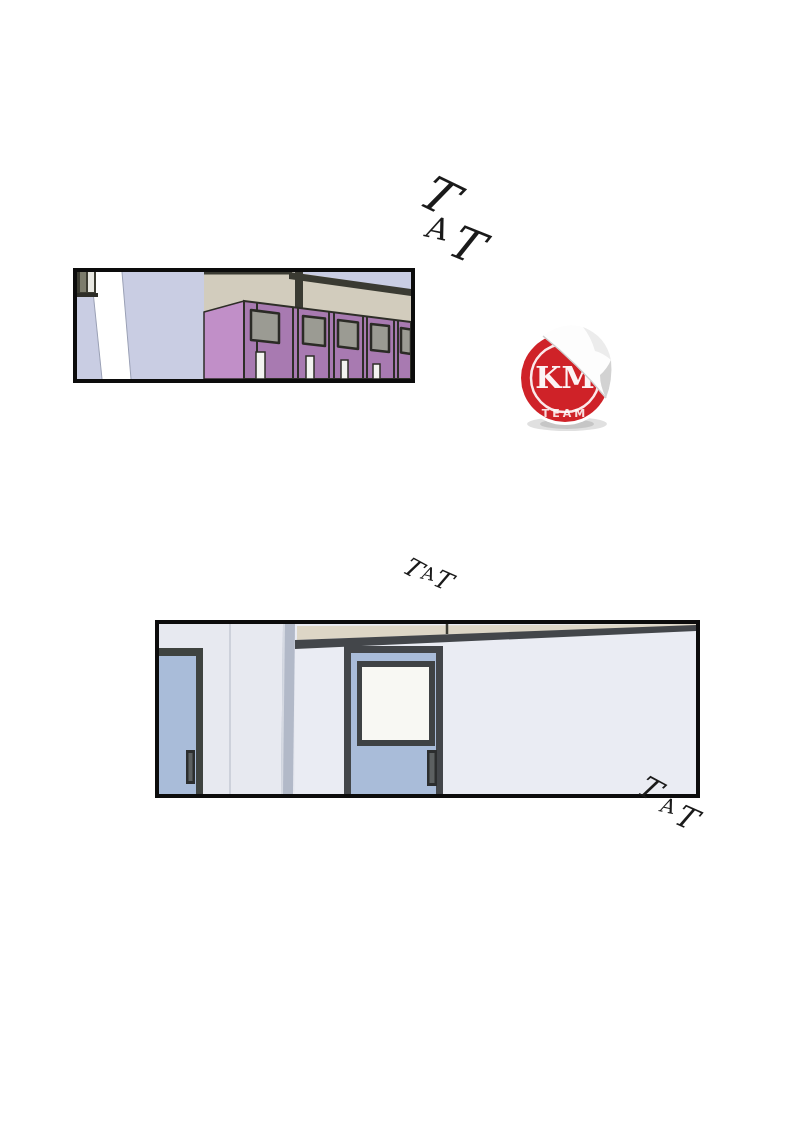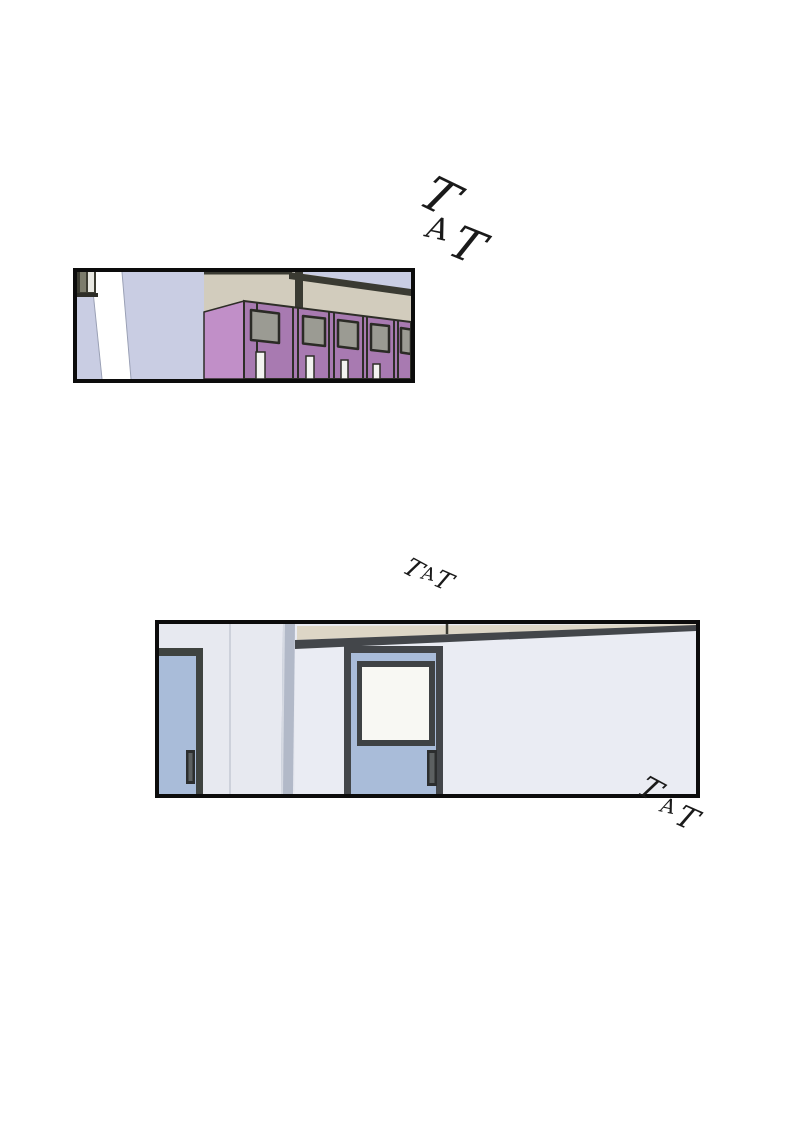--- a/index.html
+++ b/index.html
@@ -86,20 +86,38 @@
       </g>
     </svg>
   </div>
 
   <div id="sfx-top" class="sfx">
     <span class="sfx-letter l1">T</span>
     <span class="sfx-letter l2">A</span>
     <span class="sfx-letter l3">T</span>
   </div>
 
+  <div id="sticker">
+    <svg width="112" height="118" viewBox="0 0 112 118">
+      <ellipse cx="57" cy="104" rx="40" ry="7" fill="#555555" opacity="0.18"></ellipse>
+      <ellipse cx="57" cy="104" rx="27" ry="5" fill="#555555" opacity="0.18"></ellipse>
+      <circle cx="55" cy="58" r="47" fill="#ffffff"></circle>
+      <circle cx="55" cy="58" r="44" fill="#cf2228"></circle>
+      <circle cx="55" cy="58" r="34" fill="none" stroke="#ffffff" stroke-width="2.5" opacity="0.9"></circle>
+      <text x="55" y="68" text-anchor="middle" class="sticker-mono" font-size="30" fill="#ffffff" opacity="0.95">KM</text>
+      <text x="55" y="97" text-anchor="middle" class="sticker-team" font-size="11" fill="#ffffff" opacity="0.85">TEAM</text>
+
+      <g>
+        <path d="M33,16 Q52,1 73,7 Q96,16 101,40 Q103,60 96,78 Q68,44 33,16 Z" fill="#fdfdfd"></path>
+        <path d="M101,40 Q103,60 96,78 Q90,66 90,55 Q97,49 101,40 Z" fill="#d2d2d2"></path>
+        <path d="M73,7 Q96,16 101,40 Q93,33 85,31 Q81,17 73,7 Z" fill="#ececec"></path>
+        <path d="M33,16 Q68,44 96,78" fill="none" stroke="#cfcfcf" stroke-width="1.5"></path>
+      </g>
+    </svg>
+  </div>
 
   <div id="sfx-middle" class="sfx">
     <span class="sfx-letter l1">T</span>
     <span class="sfx-letter l2">A</span>
     <span class="sfx-letter l3">T</span>
   </div>
 
   <div id="panel-2" class="panel">
     <svg width="537" height="170" viewBox="0 0 537 170">
       <rect x="0" y="0" width="537" height="170" fill="#e7e9f0"></rect>

